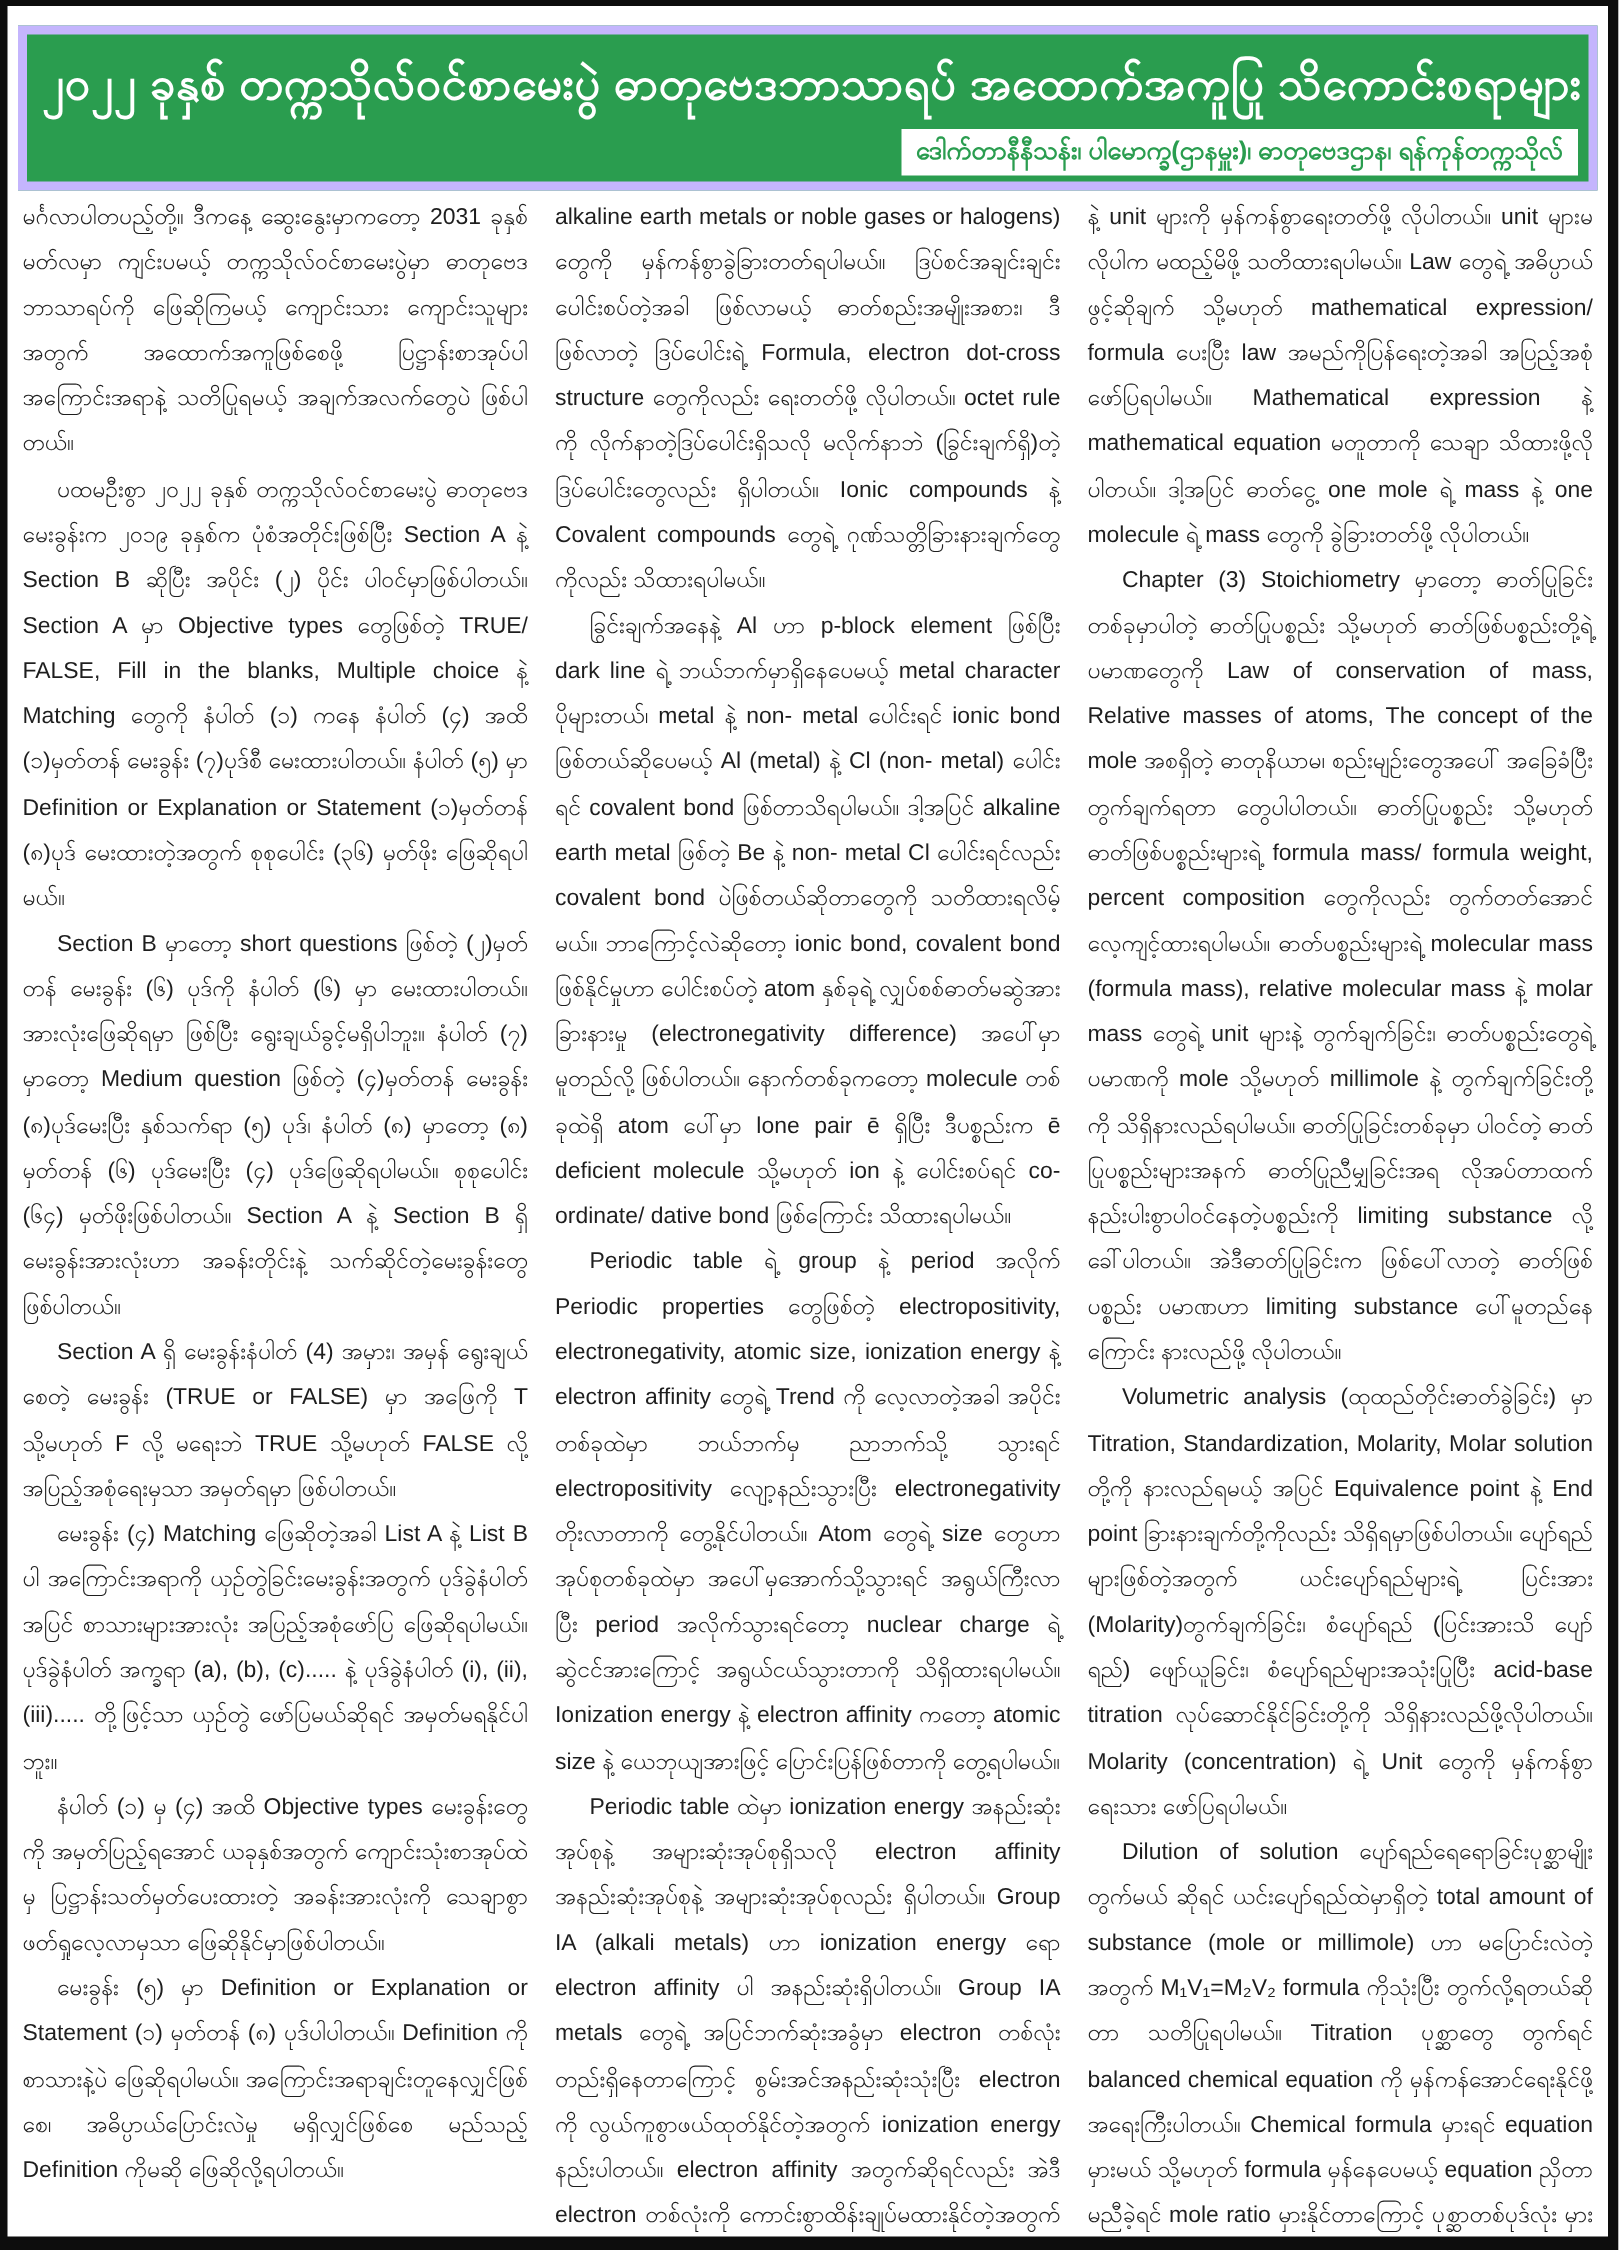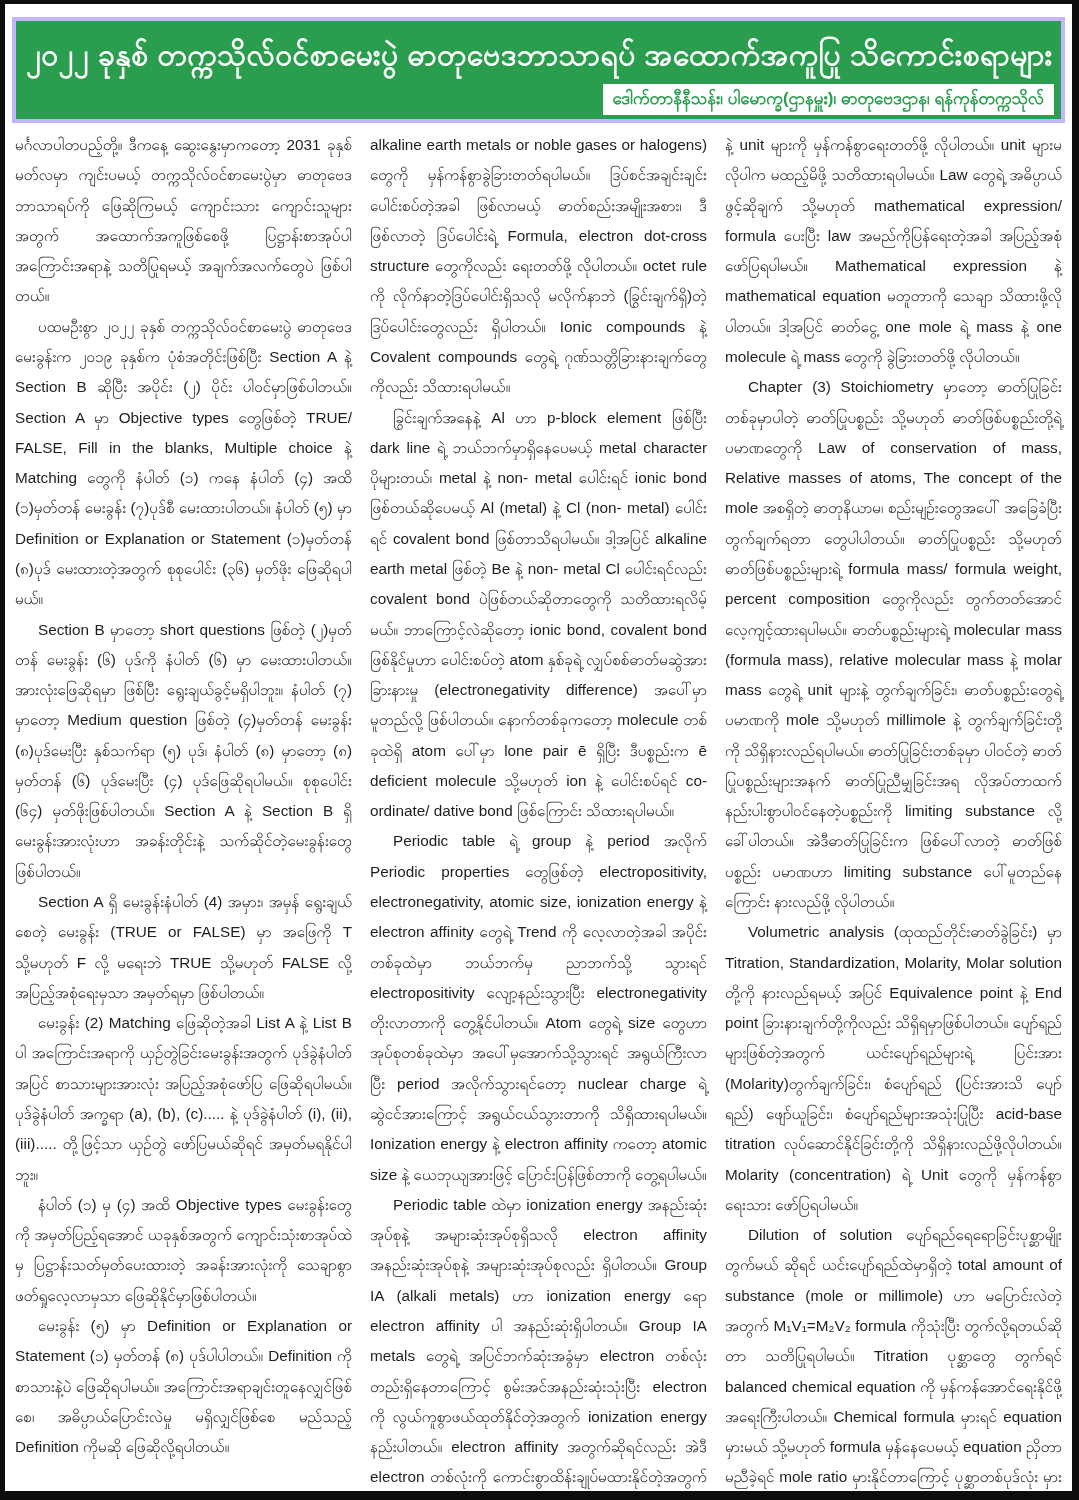--- a/index.html
+++ b/index.html
@@ -14,21 +14,21 @@
     background:#ffffff;
     border-style:solid;border-color:var(--frame);
     border-width:4px 7px 9px 5px;
     box-sizing:border-box;
     overflow:hidden;
     font-family:"Liberation Sans","DejaVu Sans",sans-serif;
   }
   .banner{
     position:absolute;top:13px;left:7px;right:7px;height:98px;
     background:var(--green);
-    border:4px solid #c4b5fd;
+    border:6px solid #c4b5fd;
   }
   .banner-title{
     margin:0;
     padding:16px 10px 0 10px;
     text-align:center;
     color:#ffffff;
     font-size:30px;
     font-weight:700;
     letter-spacing:0.5px;
     line-height:1.2;
@@ -75,21 +75,21 @@
     <div class="credit-box">ဒေါက်တာနီနီသန်း၊ ပါမောက္ခ(ဌာနမှူး)၊ ဓာတုဗေဒဌာန၊ ရန်ကုန်တက္ကသိုလ်</div>
   </div>
 
   <div class="content">
 
     <div class="col">
       <p>မင်္ဂလာပါတပည့်တို့။ ဒီကနေ့ ဆွေးနွေးမှာကတော့ 2031 ခုနှစ် မတ်လမှာ ကျင်းပမယ့် တက္ကသိုလ်ဝင်စာမေးပွဲမှာ ဓာတုဗေဒ ဘာသာရပ်ကို ဖြေဆိုကြမယ့် ကျောင်းသား ကျောင်းသူများအတွက် အထောက်အကူဖြစ်စေဖို့ ပြဋ္ဌာန်းစာအုပ်ပါ အကြောင်းအရာနဲ့ သတိပြုရမယ့် အချက်အလက်တွေပဲ ဖြစ်ပါတယ်။</p>
       <p class="indent">ပထမဦးစွာ ၂၀၂၂ ခုနှစ် တက္ကသိုလ်ဝင်စာမေးပွဲ ဓာတုဗေဒမေးခွန်းက ၂၀၁၉ ခုနှစ်က ပုံစံအတိုင်းဖြစ်ပြီး Section A နဲ့ Section B ဆိုပြီး အပိုင်း (၂) ပိုင်း ပါဝင်မှာဖြစ်ပါတယ်။ Section A မှာ Objective types တွေဖြစ်တဲ့ TRUE/ FALSE, Fill in the blanks, Multiple choice နဲ့ Matching တွေကို နံပါတ် (၁) ကနေ နံပါတ် (၄) အထိ (၁)မှတ်တန် မေးခွန်း (၇)ပုဒ်စီ မေးထားပါတယ်။ နံပါတ် (၅) မှာ Definition or Explanation or Statement (၁)မှတ်တန် (၈)ပုဒ် မေးထားတဲ့အတွက် စုစုပေါင်း (၃၆) မှတ်ဖိုး ဖြေဆိုရပါမယ်။</p>
       <p class="indent">Section B မှာတော့ short questions ဖြစ်တဲ့ (၂)မှတ်တန် မေးခွန်း (၆) ပုဒ်ကို နံပါတ် (၆) မှာ မေးထားပါတယ်။ အားလုံးဖြေဆိုရမှာ ဖြစ်ပြီး ရွေးချယ်ခွင့်မရှိပါဘူး။ နံပါတ် (၇) မှာတော့ Medium question ဖြစ်တဲ့ (၄)မှတ်တန် မေးခွန်း (၈)ပုဒ်မေးပြီး နှစ်သက်ရာ (၅) ပုဒ်၊ နံပါတ် (၈) မှာတော့ (၈) မှတ်တန် (၆) ပုဒ်မေးပြီး (၄) ပုဒ်ဖြေဆိုရပါမယ်။ စုစုပေါင်း (၆၄) မှတ်ဖိုးဖြစ်ပါတယ်။ Section A နဲ့ Section B ရှိ မေးခွန်းအားလုံးဟာ အခန်းတိုင်းနဲ့ သက်ဆိုင်တဲ့မေးခွန်းတွေ ဖြစ်ပါတယ်။</p>
       <p class="indent">Section A ရှိ မေးခွန်းနံပါတ် (4) အမှား၊ အမှန် ရွေးချယ်စေတဲ့ မေးခွန်း (TRUE or FALSE) မှာ အဖြေကို T သို့မဟုတ် F လို့ မရေးဘဲ TRUE သို့မဟုတ် FALSE လို့ အပြည့်အစုံရေးမှသာ အမှတ်ရမှာ ဖြစ်ပါတယ်။</p>
-      <p class="indent">မေးခွန်း (2) Matching ဖြေဆိုတဲ့အခါ List A နဲ့ List B ပါ အကြောင်းအရာကို ယှဉ်တွဲခြင်းမေးခွန်းအတွက် ပုဒ်ခွဲနံပါတ်အပြင် စာသားများအားလုံး အပြည့်အစုံဖော်ပြ ဖြေဆိုရပါမယ်။ ပုဒ်ခွဲနံပါတ် အက္ခရာ (a), (b), (c)..... နဲ့ ပုဒ်ခွဲနံပါတ် (i), (ii), (iii)..... တို့ဖြင့်သာ ယှဉ်တွဲ ဖော်ပြမယ်ဆိုရင် အမှတ်မရနိုင်ပါဘူး။</p>
+      <p class="indent">မေးခွန်း (၄) Matching ဖြေဆိုတဲ့အခါ List A နဲ့ List B ပါ အကြောင်းအရာကို ယှဉ်တွဲခြင်းမေးခွန်းအတွက် ပုဒ်ခွဲနံပါတ်အပြင် စာသားများအားလုံး အပြည့်အစုံဖော်ပြ ဖြေဆိုရပါမယ်။ ပုဒ်ခွဲနံပါတ် အက္ခရာ (a), (b), (c)..... နဲ့ ပုဒ်ခွဲနံပါတ် (i), (ii), (iii)..... တို့ဖြင့်သာ ယှဉ်တွဲ ဖော်ပြမယ်ဆိုရင် အမှတ်မရနိုင်ပါဘူး။</p>
       <p class="indent">နံပါတ် (၁) မှ (၄) အထိ Objective types မေးခွန်းတွေကို အမှတ်ပြည့်ရအောင် ယခုနှစ်အတွက် ကျောင်းသုံးစာအုပ်ထဲမှ ပြဋ္ဌာန်းသတ်မှတ်ပေးထားတဲ့ အခန်းအားလုံးကို သေချာစွာ ဖတ်ရှုလေ့လာမှသာ ဖြေဆိုနိုင်မှာဖြစ်ပါတယ်။</p>
       <p class="indent">မေးခွန်း (၅) မှာ Definition or Explanation or Statement (၁) မှတ်တန် (၈) ပုဒ်ပါပါတယ်။ Definition ကို စာသားနဲ့ပဲ ဖြေဆိုရပါမယ်။ အကြောင်းအရာချင်းတူနေလျှင်ဖြစ်စေ၊ အဓိပ္ပာယ်ပြောင်းလဲမှု မရှိလျှင်ဖြစ်စေ မည်သည့် Definition ကိုမဆို ဖြေဆိုလို့ရပါတယ်။</p>
 
     </div>
 
     <div class="col">
       <p>alkaline earth metals or noble gases or halogens) တွေကို မှန်ကန်စွာခွဲခြားတတ်ရပါမယ်။ ဒြပ်စင်အချင်းချင်း ပေါင်းစပ်တဲ့အခါ ဖြစ်လာမယ့် ဓာတ်စည်းအမျိုးအစား၊ ဒီဖြစ်လာတဲ့ ဒြပ်ပေါင်းရဲ့ Formula, electron dot-cross structure တွေကိုလည်း ရေးတတ်ဖို့ လိုပါတယ်။ octet rule ကို လိုက်နာတဲ့ဒြပ်ပေါင်းရှိသလို မလိုက်နာဘဲ (ခြွင်းချက်ရှိ)တဲ့ ဒြပ်ပေါင်းတွေလည်း ရှိပါတယ်။ Ionic compounds နဲ့ Covalent compounds တွေရဲ့ ဂုဏ်သတ္တိခြားနားချက်တွေကိုလည်း သိထားရပါမယ်။</p>
       <p class="indent">ခြွင်းချက်အနေနဲ့ Al ဟာ p-block element ဖြစ်ပြီး dark line ရဲ့ ဘယ်ဘက်မှာရှိနေပေမယ့် metal character ပိုများတယ်၊ metal နဲ့ non- metal ပေါင်းရင် ionic bond ဖြစ်တယ်ဆိုပေမယ့် Al (metal) နဲ့ Cl (non- metal) ပေါင်းရင် covalent bond ဖြစ်တာသိရပါမယ်။ ဒါ့အပြင် alkaline earth metal ဖြစ်တဲ့ Be နဲ့ non- metal Cl ပေါင်းရင်လည်း covalent bond ပဲဖြစ်တယ်ဆိုတာတွေကို သတိထားရလိမ့်မယ်။ ဘာကြောင့်လဲဆိုတော့ ionic bond, covalent bond ဖြစ်နိုင်မှုဟာ ပေါင်းစပ်တဲ့ atom နှစ်ခုရဲ့ လျှပ်စစ်ဓာတ်မဆွဲအား ခြားနားမှု (electronegativity difference) အပေါ်မှာ မူတည်လို့ ဖြစ်ပါတယ်။ နောက်တစ်ခုကတော့ molecule တစ်ခုထဲရှိ atom ပေါ်မှာ lone pair ē ရှိပြီး ဒီပစ္စည်းက ē deficient molecule သို့မဟုတ် ion နဲ့ ပေါင်းစပ်ရင် co-ordinate/ dative bond ဖြစ်ကြောင်း သိထားရပါမယ်။</p>
       <p class="indent">Periodic table ရဲ့ group နဲ့ period အလိုက် Periodic properties တွေဖြစ်တဲ့ electropositivity, electronegativity, atomic size, ionization energy နဲ့ electron affinity တွေရဲ့ Trend ကို လေ့လာတဲ့အခါ အပိုင်းတစ်ခုထဲမှာ ဘယ်ဘက်မှ ညာဘက်သို့ သွားရင် electropositivity လျော့နည်းသွားပြီး electronegativity တိုးလာတာကို တွေ့နိုင်ပါတယ်။ Atom တွေရဲ့ size တွေဟာ အုပ်စုတစ်ခုထဲမှာ အပေါ်မှအောက်သို့သွားရင် အရွယ်ကြီးလာပြီး period အလိုက်သွားရင်တော့ nuclear charge ရဲ့ ဆွဲငင်အားကြောင့် အရွယ်ငယ်သွားတာကို သိရှိထားရပါမယ်။ Ionization energy နဲ့ electron affinity ကတော့ atomic size နဲ့ ယေဘုယျအားဖြင့် ပြောင်းပြန်ဖြစ်တာကို တွေ့ရပါမယ်။</p>
       <p class="indent">Periodic table ထဲမှာ ionization energy အနည်းဆုံးအုပ်စုနဲ့ အများဆုံးအုပ်စုရှိသလို electron affinity အနည်းဆုံးအုပ်စုနဲ့ အများဆုံးအုပ်စုလည်း ရှိပါတယ်။ Group IA (alkali metals) ဟာ ionization energy ရော electron affinity ပါ အနည်းဆုံးရှိပါတယ်။ Group IA metals တွေရဲ့ အပြင်ဘက်ဆုံးအခွံမှာ electron တစ်လုံးတည်းရှိနေတာကြောင့် စွမ်းအင်အနည်းဆုံးသုံးပြီး electron ကို လွယ်ကူစွာဖယ်ထုတ်နိုင်တဲ့အတွက် ionization energy နည်းပါတယ်။ electron affinity အတွက်ဆိုရင်လည်း အဲဒီ electron တစ်လုံးကို ကောင်းစွာထိန်းချုပ်မထားနိုင်တဲ့အတွက် နောက်ထပ် electron တစ်လုံးထပ်ထည့်ဖို့ ခက်ခဲတဲ့အတွက် ထွက်ပေါ်လာတဲ့ energy က နည်းသွားရခြင်းဖြစ်ပါတယ်။ Group 0 (noble gases) မှ elements တွေဟာ တည်မြဲတဲ့ electron တည်ဆောက်ပုံ ပိုင်ဆိုင်ထားတဲ့အတွက် အပြင်ဆုံးအခွံမှ ē တစ်လုံးဖယ်ဖို့ခက်ပြီး စွမ်းအင် များများသုံးရလို့ ionization energy များရခြင်းဖြစ်တယ်။ Group VII B (halogens) မှ elements များကတော့ အပြင်ဘက်ဆုံးအခွံမှာ ē (၇)လုံးရှိကြပါတယ်။ နောက်ထပ် ē တစ်လုံးထပ်ထည့်လိုက်ရင် noble gases တွေရဲ့ ē တည်ဆောက်ပုံဖြစ်သွားကြလို့ ē ထပ်ထည့်ဖို့ လွယ်ကူပြီး electron affinity များရခြင်းဖြစ်တယ်ဆိုတာ နားလည်ဖို့ လိုအပ်ပါတယ်။</p>

